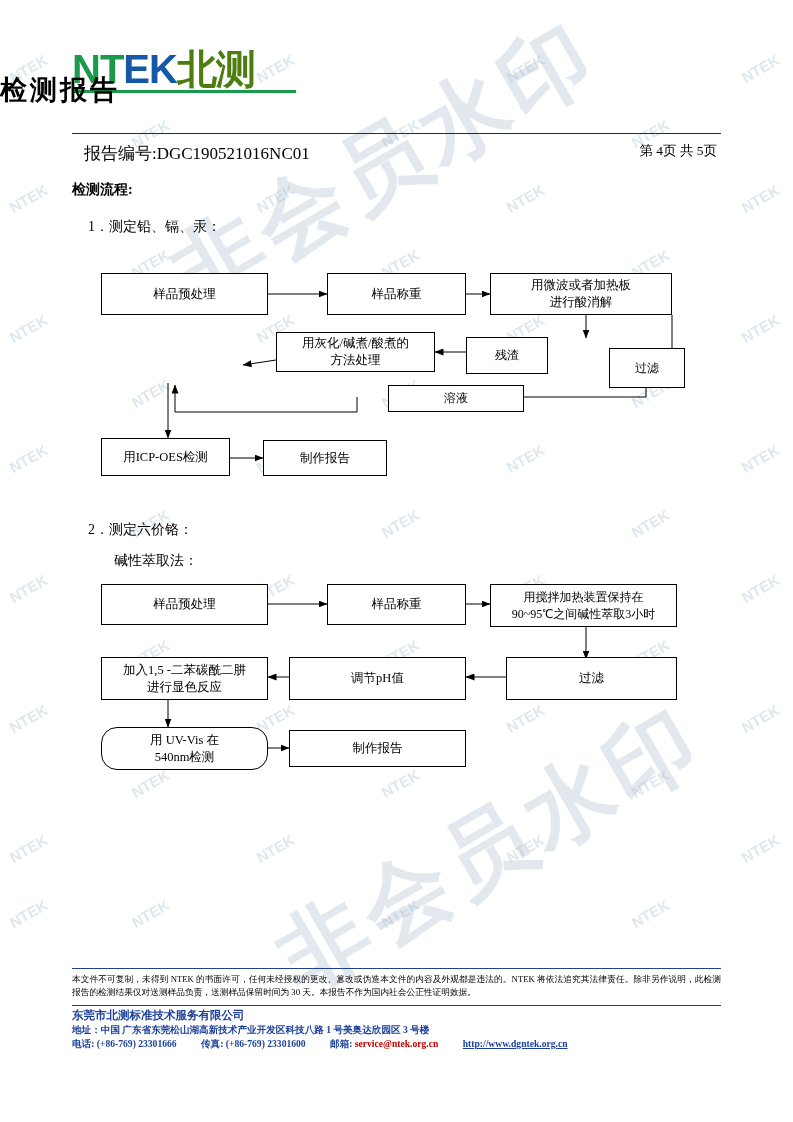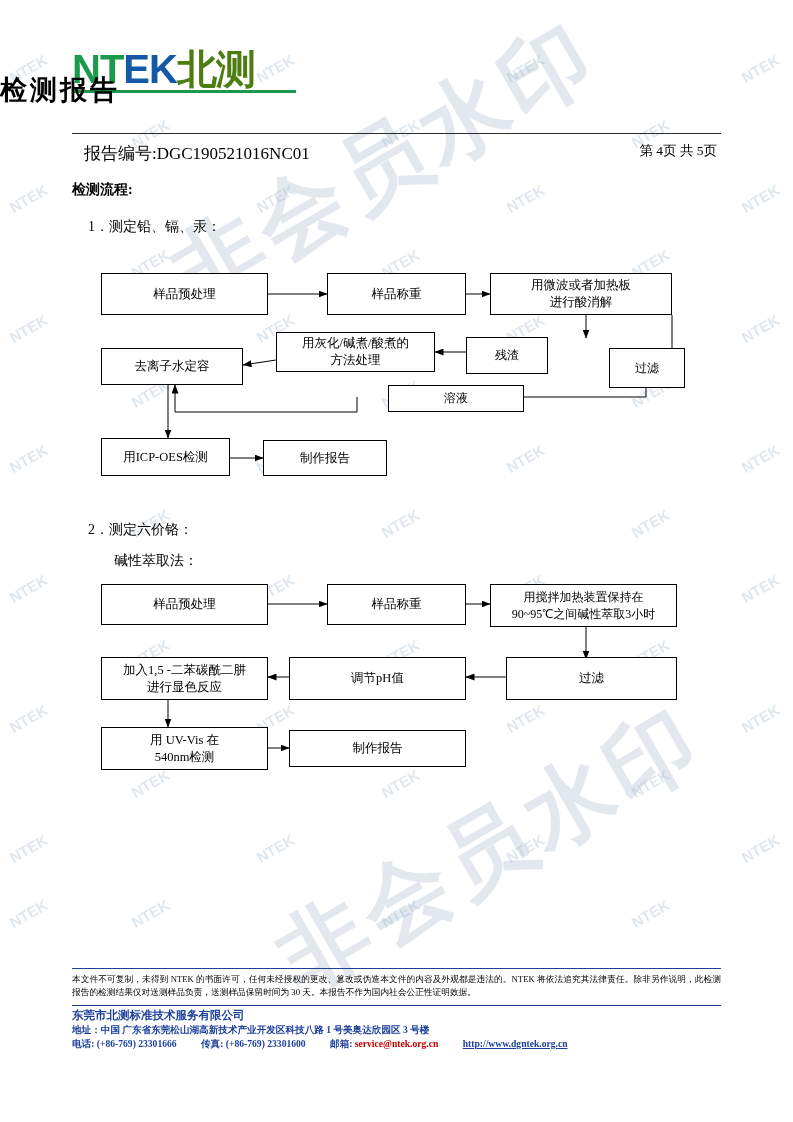--- a/index.html
+++ b/index.html
@@ -349,37 +349,36 @@
     <div class="node" style="left:101px;  top:273px; width:167px; height:42px;">样品预处理</div>
     <div class="node" style="left:327px;  top:273px; width:139px; height:42px;">样品称重</div>
     <div class="node" style="left:490px;  top:273px; width:182px; height:42px; white-space:pre-line;">用微波或者加热板
 进行酸消解</div>
 
     <div class="node" style="left:276px;  top:332px; width:159px; height:40px; white-space:pre-line;">用灰化/碱煮/酸煮的
 方法处理</div>
     <div class="node small" style="left:466px; top:337px; width:82px; height:37px;">残渣</div>
     <div class="node small" style="left:609px; top:348px; width:76px; height:40px;">过滤</div>
 
-    <div class="node" style="left:101px;  top:348px; width:142px; height:37px;">去离子水定容</div>
     <div class="node small" style="left:356px; top:385px; width:136px; height:27px;margin-left:32px;">溶液</div>
 
     <div class="node" style="left:101px;  top:438px; width:129px; height:38px;">用ICP-OES检测</div>
     <div class="node" style="left:263px;  top:440px; width:124px; height:36px;">制作报告</div>
 
     <div class="node" style="left:101px;  top:584px; width:167px; height:41px;">样品预处理</div>
     <div class="node" style="left:327px;  top:584px; width:139px; height:41px;">样品称重</div>
     <div class="node small" style="left:490px; top:584px; width:187px; height:43px; white-space:pre-line;">用搅拌加热装置保持在
 90~95℃之间碱性萃取3小时</div>
 
     <div class="node" style="left:101px;  top:657px; width:167px; height:43px; white-space:pre-line;">加入1,5 -二苯碳酰二肼
 进行显色反应</div>
     <div class="node" style="left:289px;  top:657px; width:177px; height:43px;">调节pH值</div>
     <div class="node" style="left:506px;  top:657px; width:171px; height:43px;">过滤</div>
 
-    <div class="node" style="left:101px;  top:727px; width:167px; height:43px; white-space:pre-line;">用 UV-Vis 在
+    <div class="node" style="left:101px;  top:727px; width:167px; height:43px; white-space:pre-line;border-radius:16px;">用 UV-Vis 在
 540nm检测</div>
     <div class="node" style="left:289px;  top:730px; width:177px; height:37px;">制作报告</div>
   </div>
 
   <div class="footer">
     <div class="foot-rule-top"></div>
     <div class="foot-note">本文件不可复制，未得到 NTEK 的书面许可，任何未经授权的更改、篡改或伪造本文件的内容及外观都是违法的。NTEK 将依法追究其法律责任。除非另作说明，此检测报告的检测结果仅对送测样品负责，送测样品保留时间为 30 天。本报告不作为国内社会公正性证明效据。</div>
     <div class="foot-rule-mid"></div>
     <div class="foot-company">东莞市北测标准技术服务有限公司</div>
     <div class="foot-addr">地址：中国  广东省东莞松山湖高新技术产业开发区科技八路 1 号美奥达欣园区 3 号楼</div>

